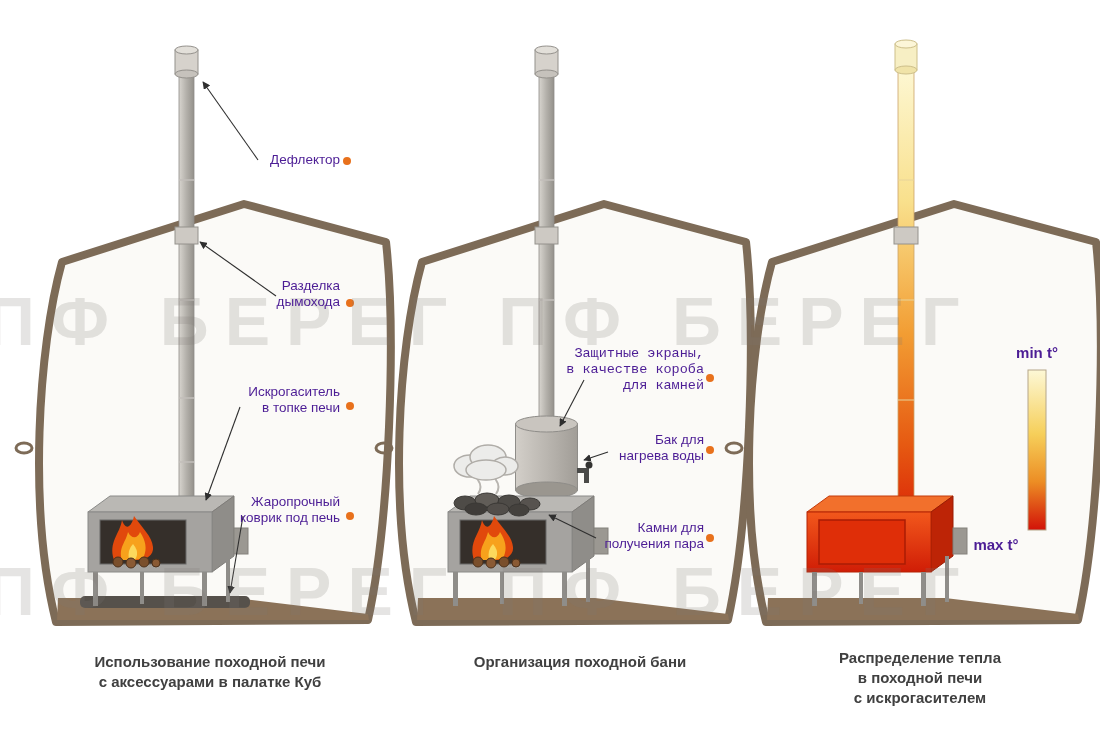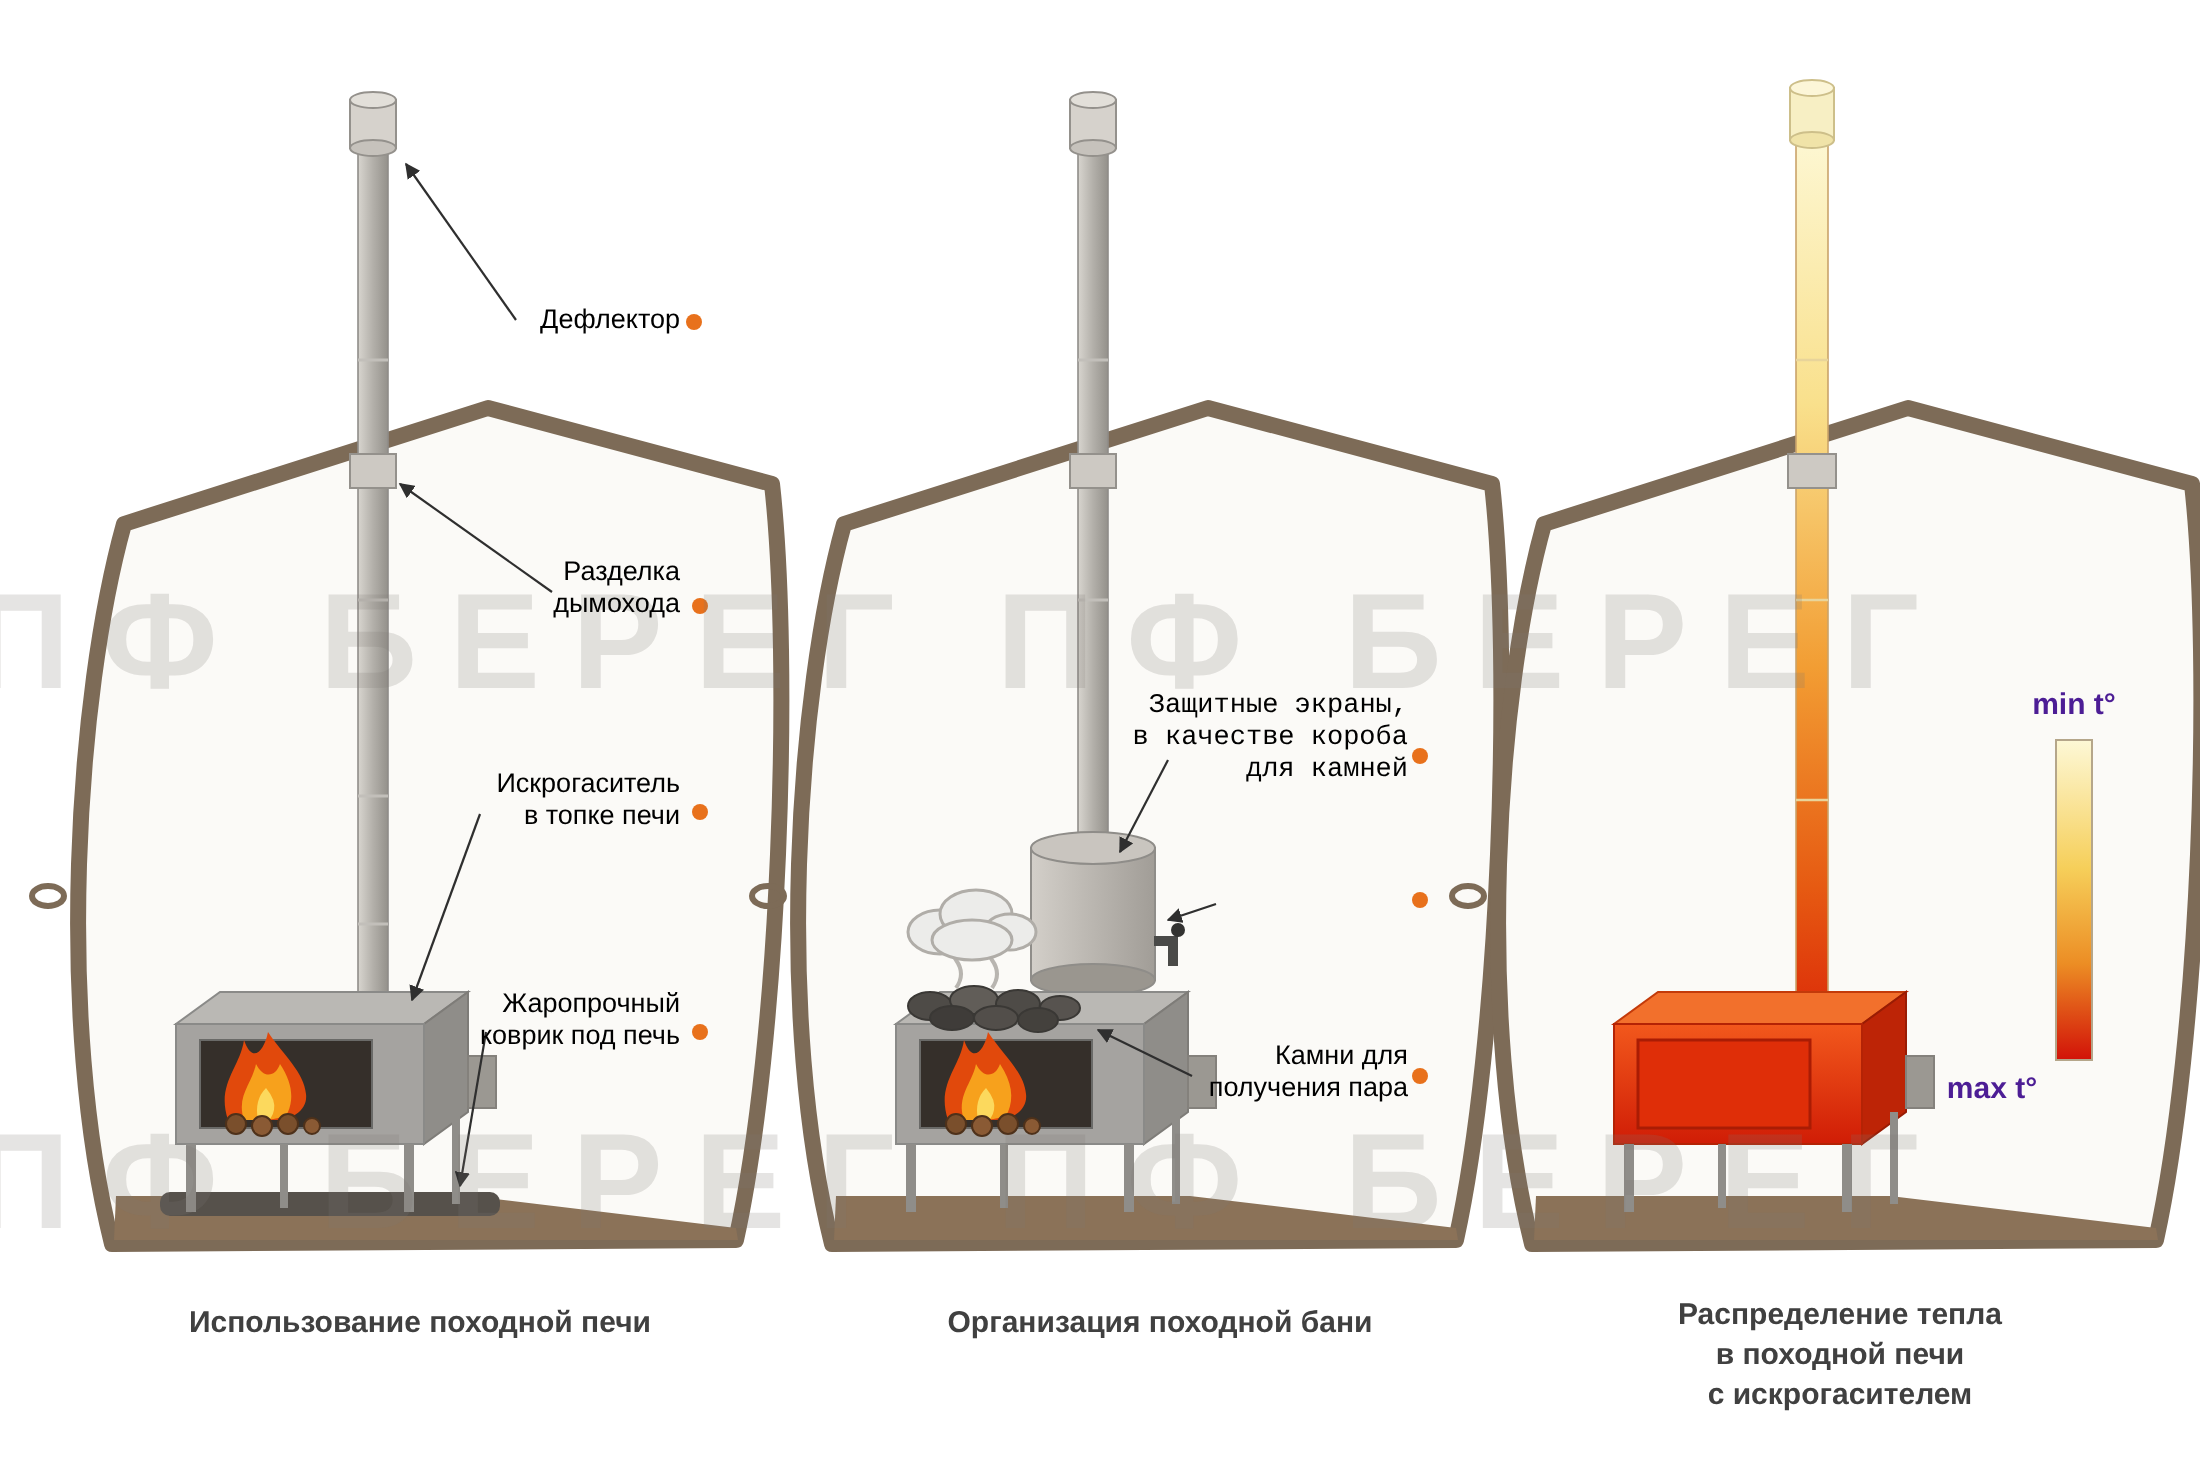--- a/index.html
+++ b/index.html
@@ -4,21 +4,21 @@
 <style>
   html,body{margin:0;padding:0;background:#ffffff;}
   body{font-family:"Liberation Sans", sans-serif;}
   #canvas{position:relative;width:1100px;height:733px;background:#ffffff;overflow:hidden;}
   #art{position:absolute;left:0;top:0;z-index:1;}
   .watermark{position:absolute;left:-14px;width:1140px;z-index:5;pointer-events:none;
     font-weight:bold;font-size:68px;letter-spacing:16px;white-space:nowrap;
     color:rgba(125,120,114,0.20);}
   .wm1{top:282px;}
   .wm2{top:552px;}
-  .label{position:absolute;z-index:10;font-size:13.5px;line-height:16px;color:#000000;
+  .label{position:absolute;z-index:10;font-size:13.5px;line-height:16px;color:#4c1d95;
     text-align:right;}
   .caption{position:absolute;z-index:10;font-size:15px;line-height:20px;font-weight:bold;
     color:#404040;text-align:center;}
   .legend-label{position:absolute;z-index:10;font-size:15px;font-weight:bold;color:#4c1d95;
     text-align:center;}
 </style>
 </head>
 <body>
 
 <div id="canvas">
@@ -208,30 +208,35 @@
   <div class="label" style="left:200px;top:494px;width:140px;">
     <div>Жаропрочный</div>
     <div>коврик под печь</div>
   </div>
 
   <div class="label" style="left:556px;top:346px;width:148px;font-family:Liberation Mono, monospace;">
     <div>Защитные экраны,</div>
     <div>в качестве короба</div>
     <div>для камней</div>
   </div>
+  <div class="label" style="left:574px;top:432px;width:130px;">
+    <div>Бак для</div>
+    <div>нагрева воды</div>
+  </div>
   <div class="label" style="left:570px;top:520px;width:134px;">
     <div>Камни для</div>
     <div>получения пара</div>
   </div>
 
   <div class="legend-label" style="left:997px;top:344px;width:80px;">min t°</div>
   <div class="legend-label" style="left:956px;top:536px;width:80px;">max t°</div>
 
   <div class="caption" style="left:25px;top:652px;width:370px;">
     <div>Использование походной печи</div>
+    <div>с аксессуарами в палатке Куб</div>
   </div>
   <div class="caption" style="left:390px;top:652px;width:380px;">
     <div>Организация походной бани</div>
   </div>
   <div class="caption" style="left:775px;top:648px;width:290px;">
     <div>Распределение тепла</div>
     <div>в походной печи</div>
     <div>с искрогасителем</div>
   </div>
 

